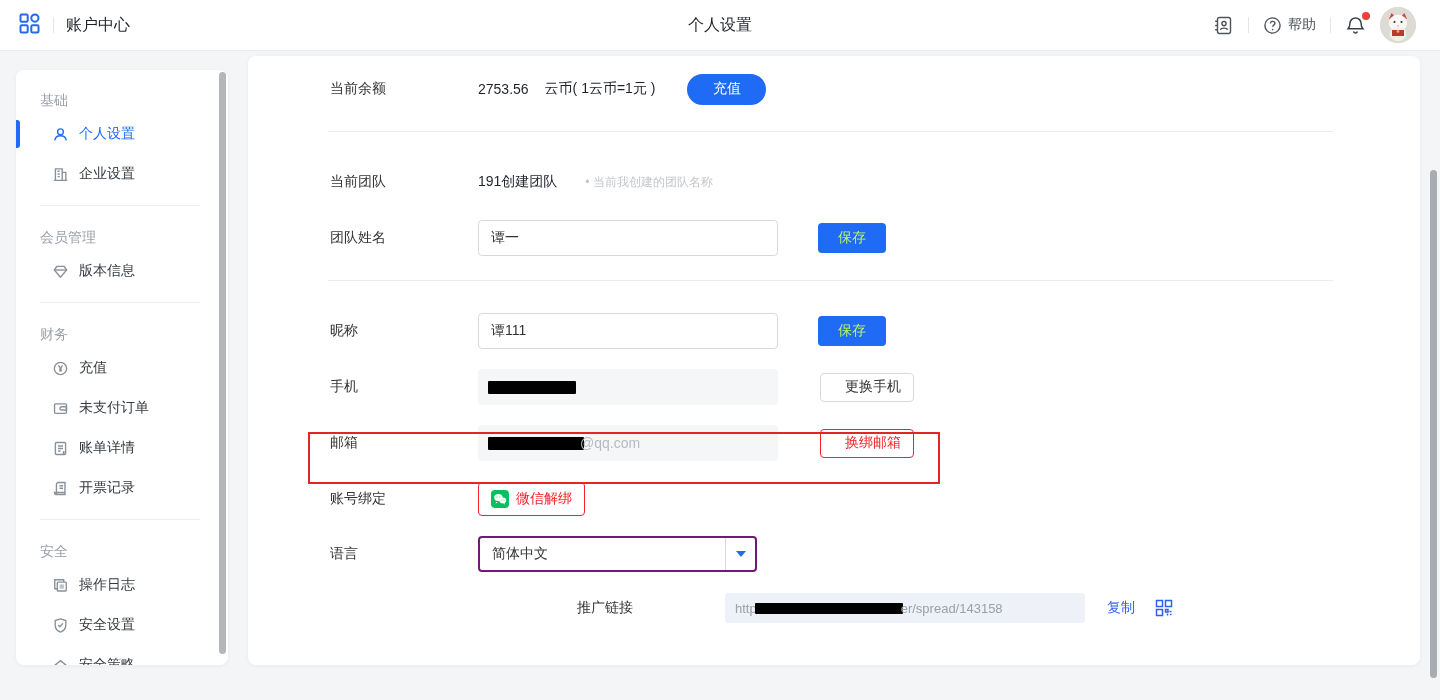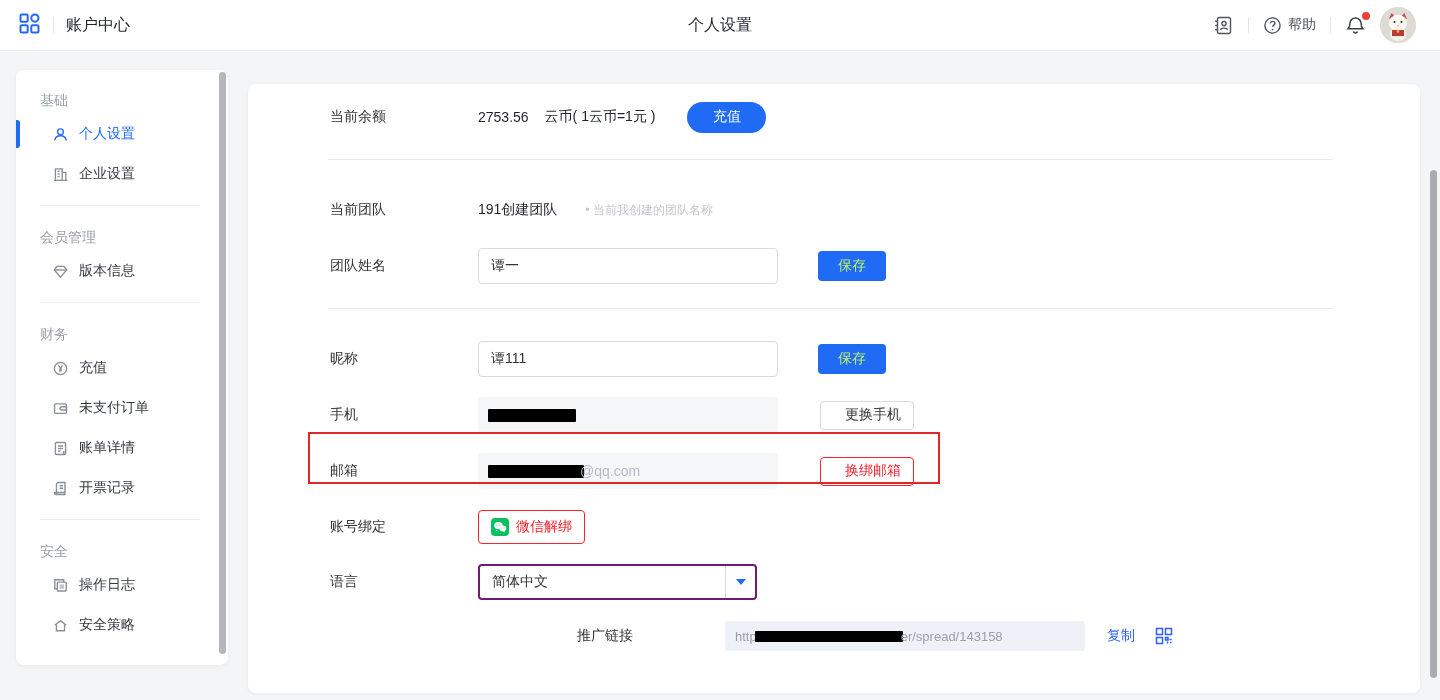--- a/index.html
+++ b/index.html
@@ -29,21 +29,21 @@
   .nav-item { position:relative; height:40px; display:flex; align-items:center; padding-left:36px; gap:10px;
               color:#353a40; cursor:pointer; }
   .nav-item .nicon { width:17px; height:17px; color:#8a9099; flex:0 0 auto; }
   .nav-item.active { color:#1f6bf5; }
   .nav-item.active .nicon { color:#1f6bf5; }
   .active-bar { position:absolute; left:0; top:6px; width:4px; height:28px; background:#1f6bf5;
                 border-radius:0 3px 3px 0; }
   .sb-div { height:1px; background:#eceef0; margin:11px 28px 21px 24px; }
 
   
-  .main-card { position:absolute; left:248px; top:84px; width:1172px; height:609px; background:#fff;
+  .main-card { position:absolute; left:248px; top:56px; width:1172px; height:609px; background:#fff;
                border-radius:8px; box-shadow:0 1px 4px rgba(31,35,41,.05); padding-top:15px; overflow:hidden; }
   .row { display:flex; align-items:center; height:36px; margin-left:82px; }
   .row .flabel { width:148px; color:#333; flex:0 0 auto; }
   .hr { border:none; height:1px; background:#e9ebee; margin:24px 87px 0 80px; }
   .hr + .row { margin-top:32px; }
   .gap20 { margin-top:20px; } .gap31 { margin-top:31px; }
   .gap19 { margin-top:19px; } .gap18 { margin-top:18px;justify-content:center; }
 
   .balance-num { color:#1f2329; }
   .balance-unit { color:#1f2329; margin-left:16px; }
@@ -239,20 +239,29 @@
       <span class="nicon">
         <svg width="17" height="17" viewBox="0 0 16 16" fill="none" stroke="currentColor" stroke-width="1.3">
           <rect x="5" y="4.8" width="8.4" height="8.4" rx="0.8"></rect>
             <path d="M11 4.8V2.6H2.6V11H5"></path>
           <rect x="7.2" y="7" width="4" height="4" fill="currentColor" stroke="none" opacity="0.55"></rect>
         </svg>
       </span>
       <span>操作日志</span>
     </div>
 
+    <div class="nav-item">
+      <span class="nicon">
+        <svg width="17" height="17" viewBox="0 0 16 16" fill="none" stroke="currentColor" stroke-width="1.3">
+          <path d="M8 1.8 13 3.4v4.2c0 3.1-2 5.6-5 6.6-3-1-5-3.5-5-6.6V3.4z"></path>
+          <path d="M5.8 7.6 7.4 9.2 10.4 6"></path>
+        </svg>
+      </span>
+      <span>安全设置</span>
+    </div>
 
     <div class="nav-item">
       <span class="nicon">
         <svg width="17" height="17" viewBox="0 0 16 16" fill="none" stroke="currentColor" stroke-width="1.3">
           <path d="M2.6 7.8 8 3.4l5.4 4.4"></path>
             <path d="M4.2 7v6h7.6V7"></path>
         </svg>
       </span>
       <span>安全策略</span>
     </div>

